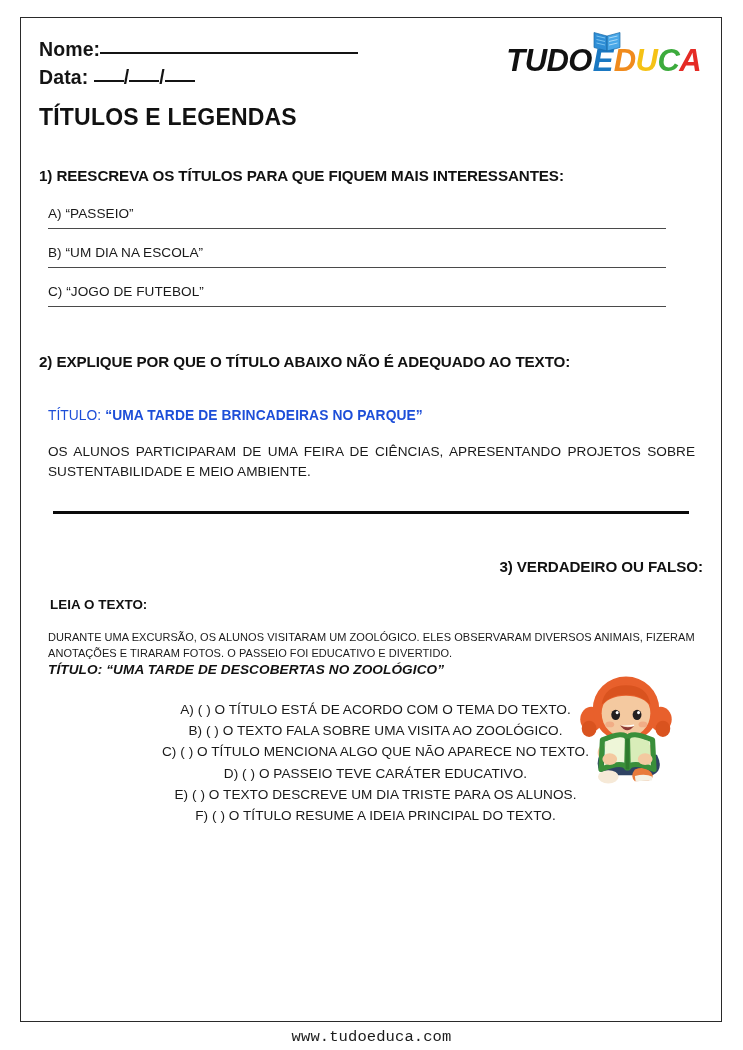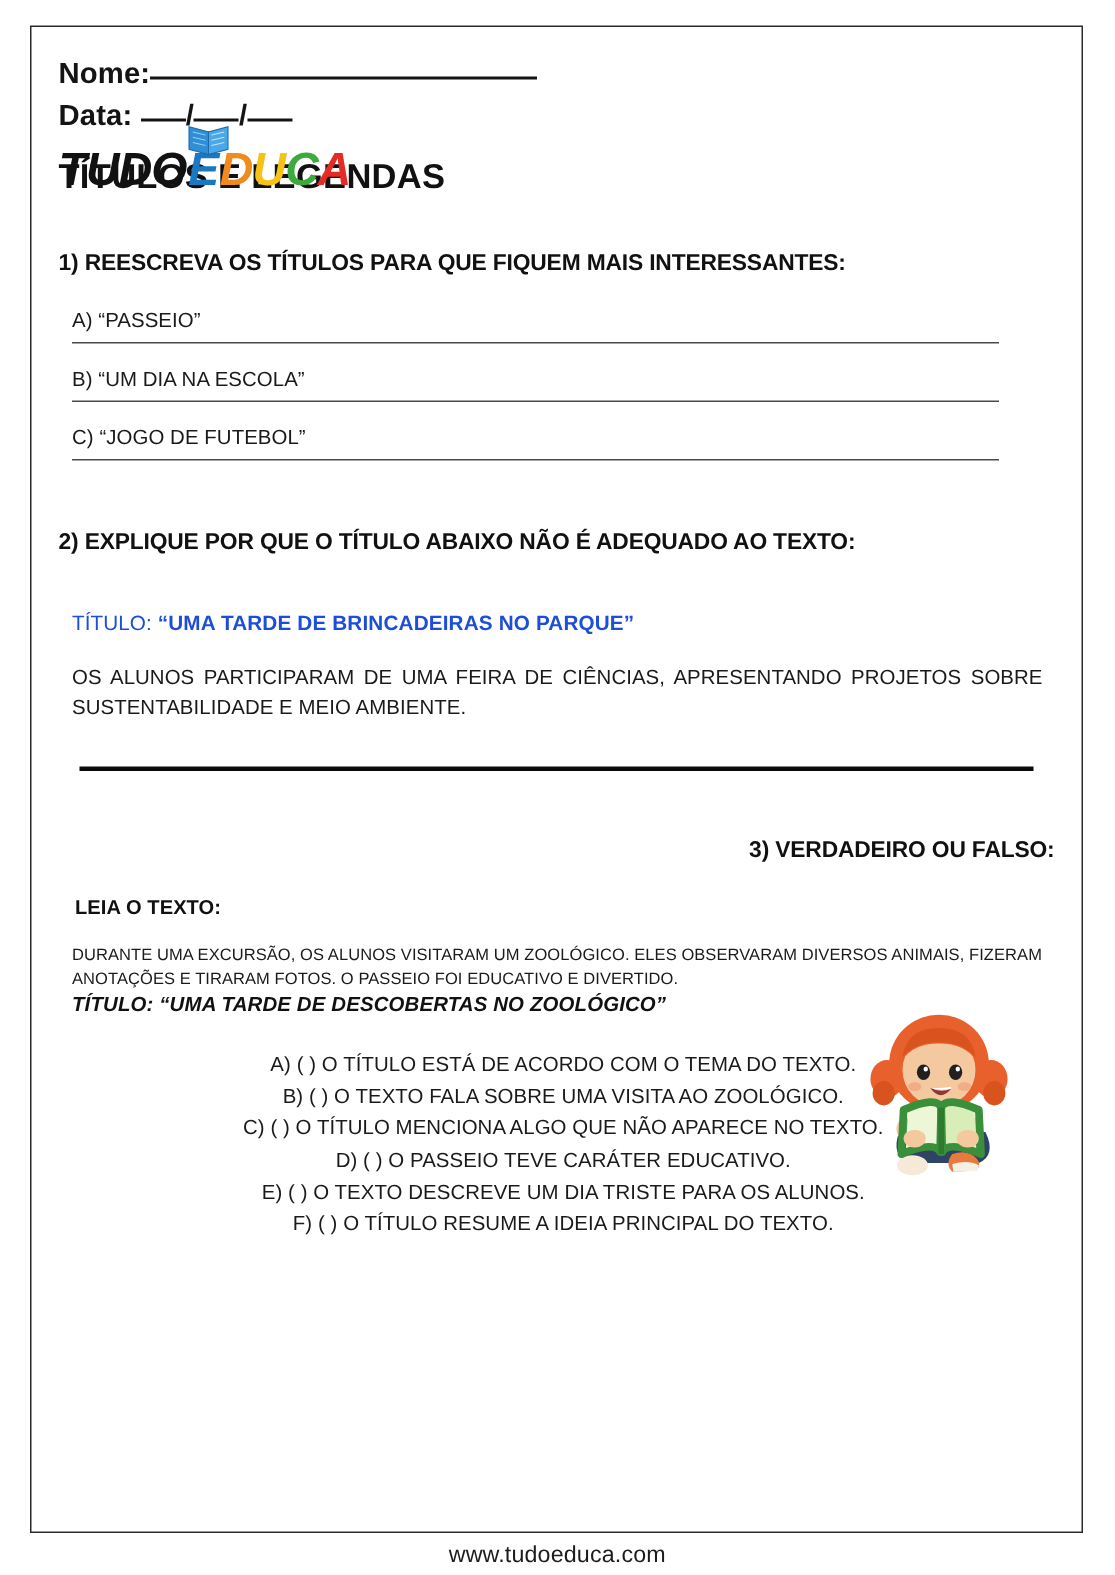--- a/index.html
+++ b/index.html
@@ -35,21 +35,20 @@
     padding: 14px 18px 0 18px;
     box-sizing: border-box;
   }
 
   
   .header {
     display: flex;
     align-items: flex-start;
     justify-content: space-between;
     height: 72px;
-    flex-direction: column;
   }
   .id-block {
     padding-top: 4px;
   }
   .id-row {
     font-size: 19.5px;
     font-weight: bold;
     letter-spacing: 0.1px;
     line-height: 1.42;
     white-space: nowrap;
@@ -221,20 +220,21 @@
   
   .footer {
     position: absolute;
     left: 0;
     top: 1028px;
     width: 743px;
     text-align: center;
     font-size: 15.5px;
     color: #1c1c1c;
     letter-spacing: 0.1px;
+    font-family: Liberation Mono, monospace;
   }
 </style>
 </head>
 <body>
 
 <div class="page-frame">
   <div class="inner">
 
     <div class="header">
 

